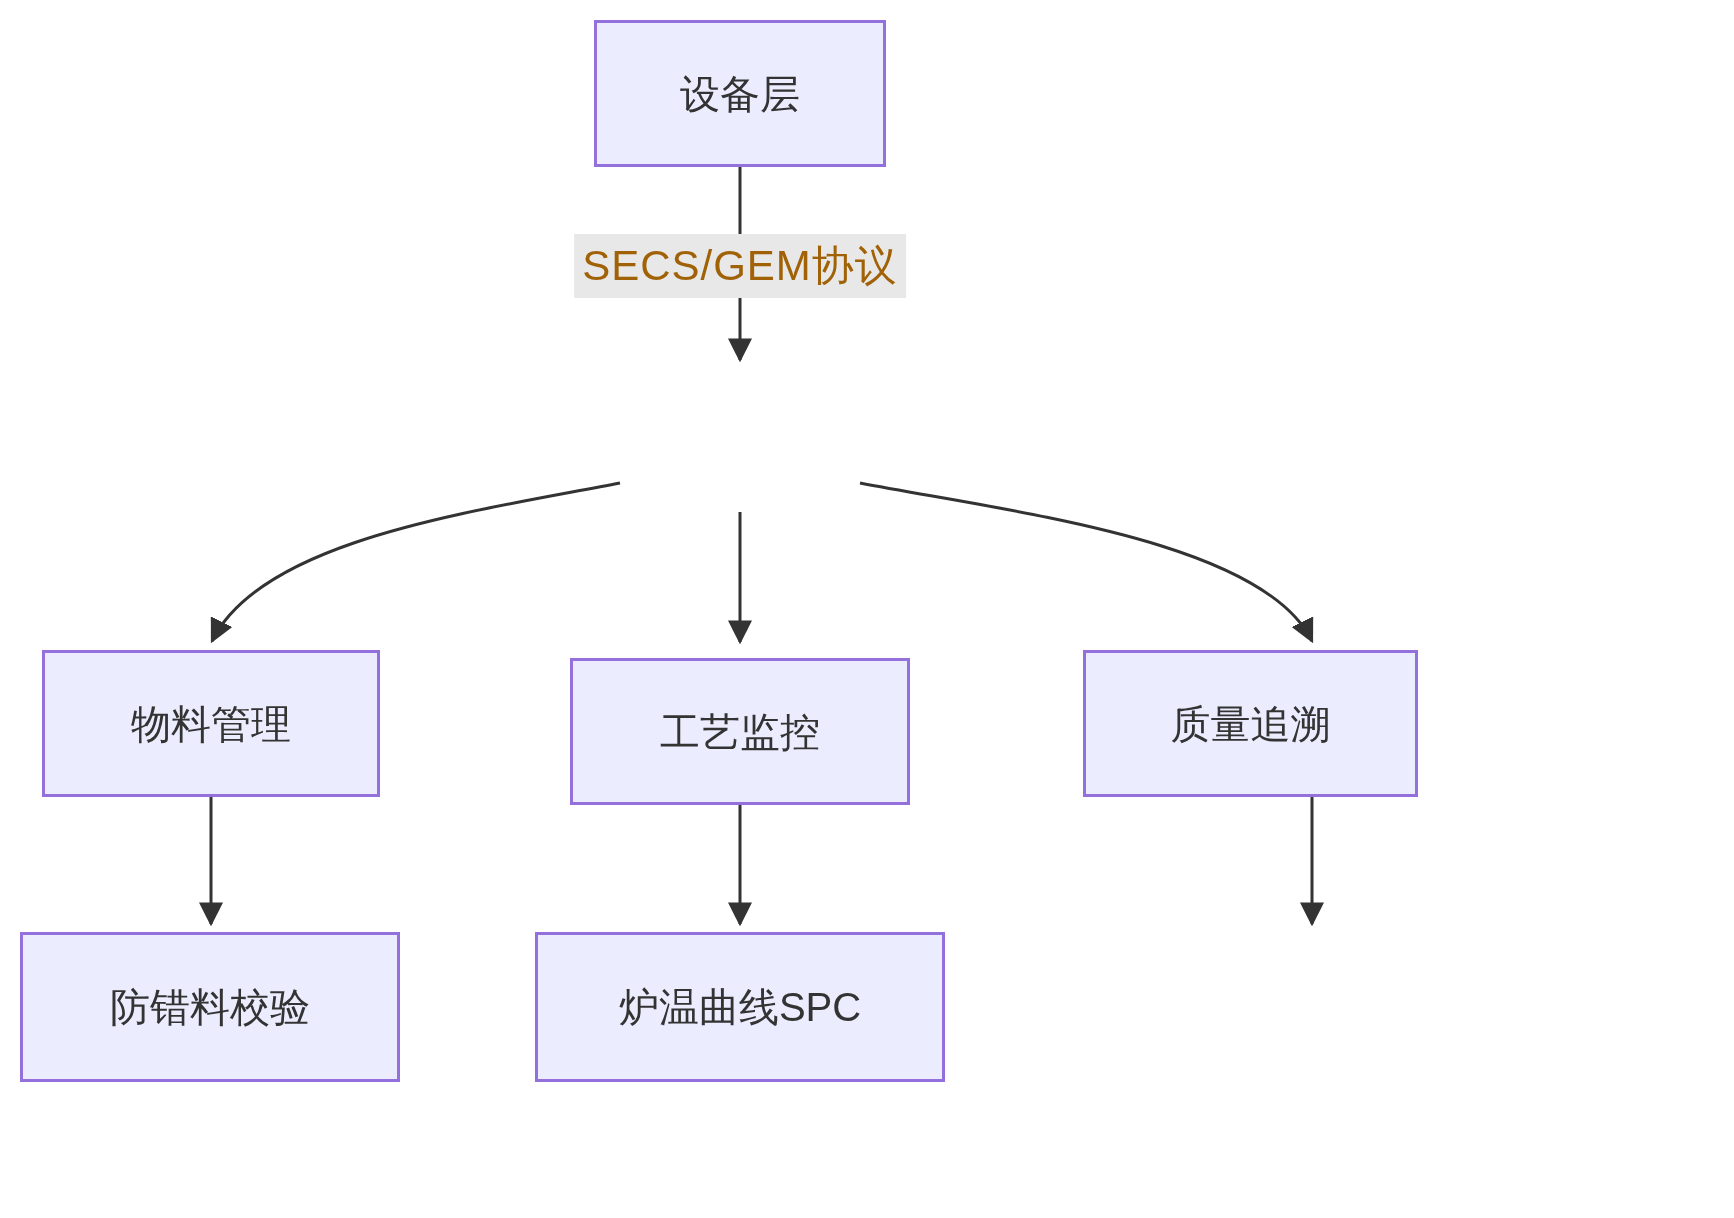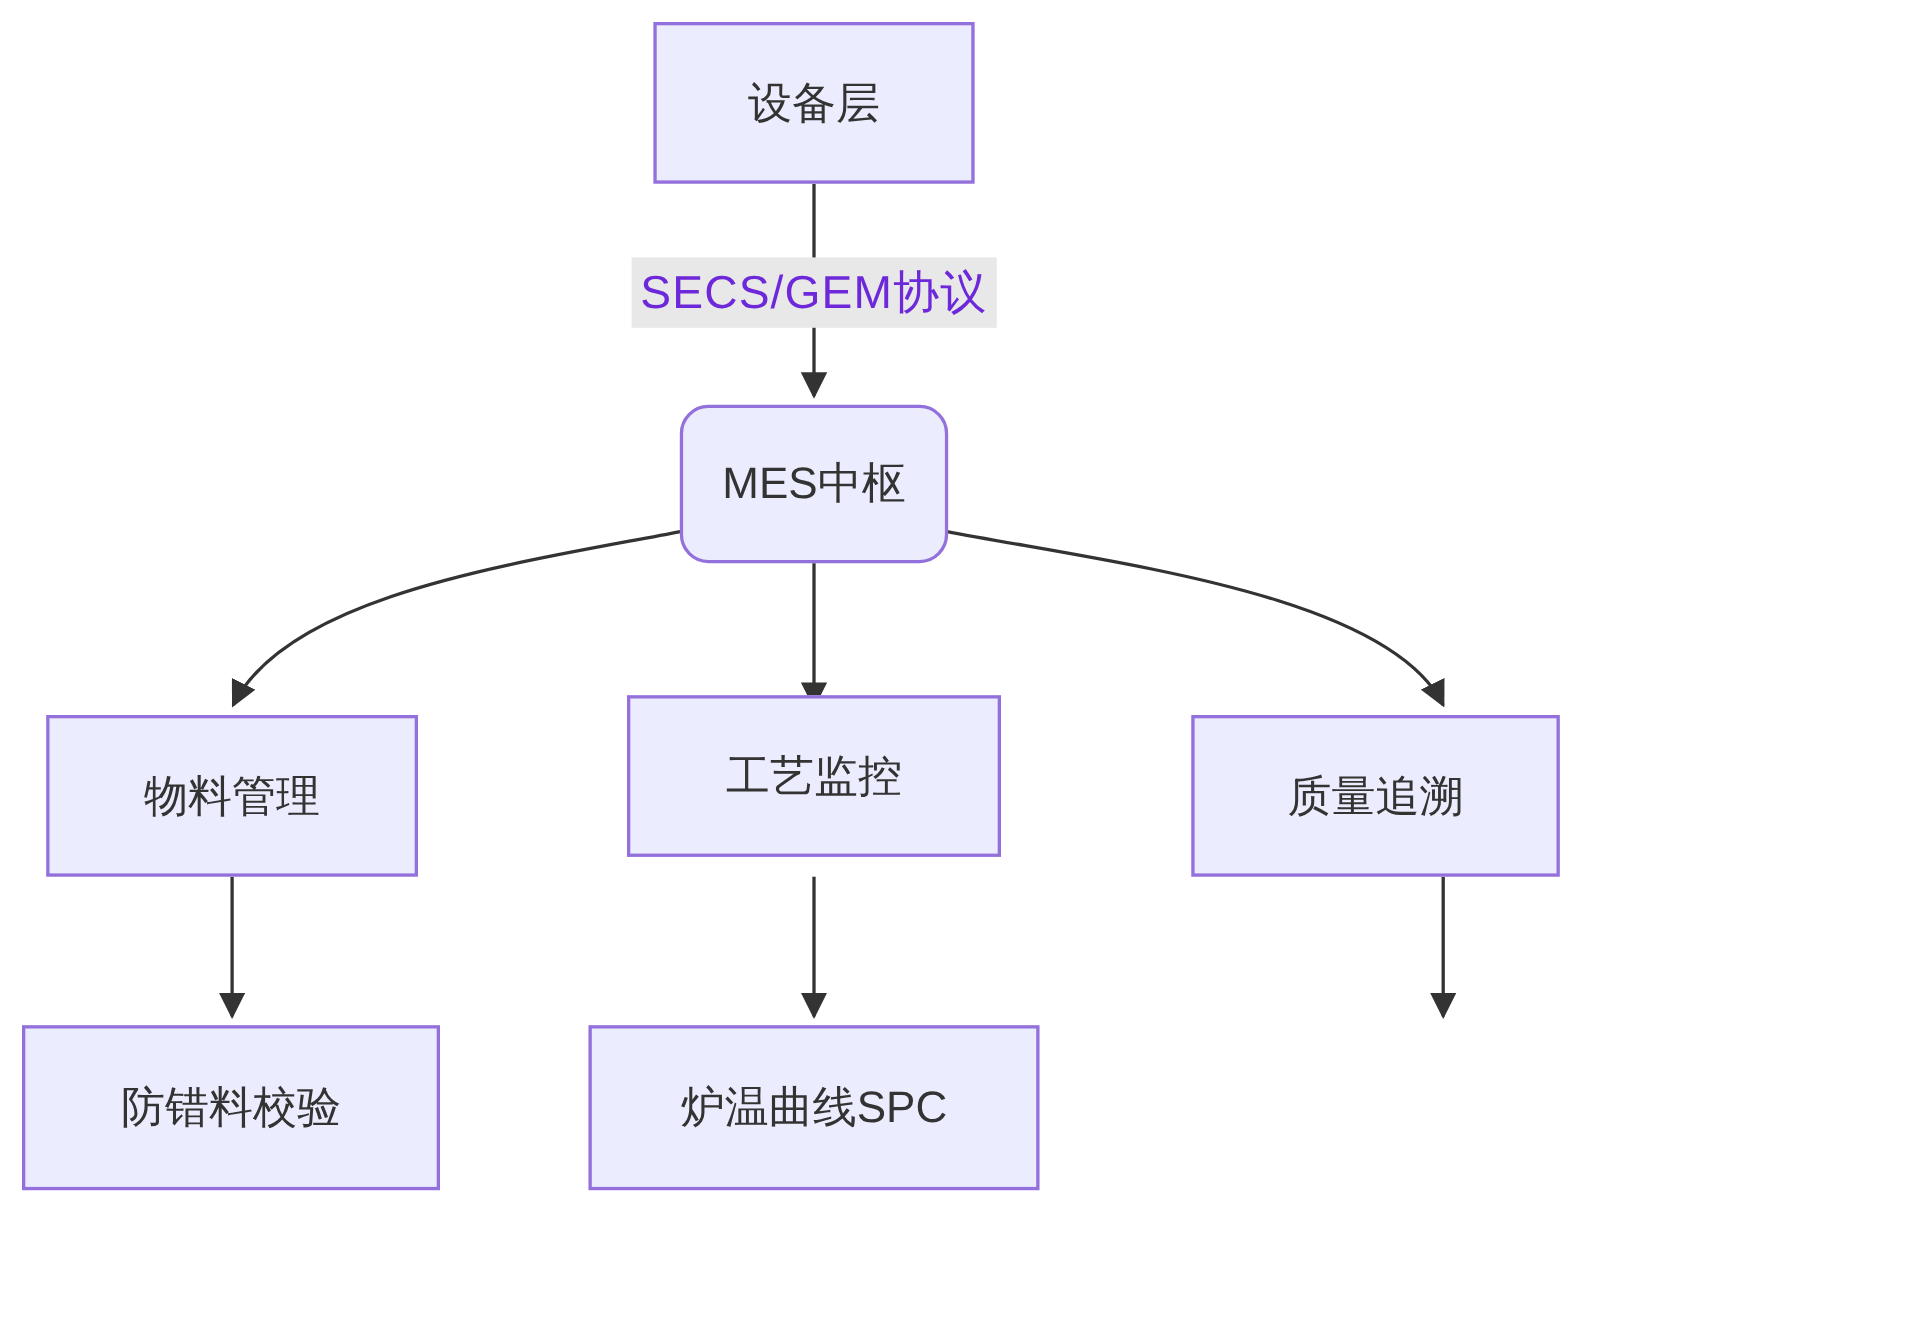--- a/index.html
+++ b/index.html
@@ -32,33 +32,33 @@
     color: #333333;
     font-size: 40px;
     line-height: 1.2;
     white-space: nowrap;
   }
   .node.rounded { border-radius: 26px; }
 
   #node-equipment  { left: 594px;  top: 20px;  width: 292px; height: 147px; }
   #node-mes        { left: 618px;  top: 368px; width: 244px; height: 144px; }
   #node-material   { left: 42px;   top: 650px; width: 338px; height: 147px; }
-  #node-process    { left: 570px;  top: 632px; width: 340px; height: 147px; }
+  #node-process    { left: 570px;  top: 658px; width: 340px; height: 147px; }
   #node-quality    { left: 1083px; top: 650px; width: 335px; height: 147px; }
   #node-errorproof { left: 20px;   top: 932px; width: 380px; height: 150px; }
   #node-furnace    { left: 535px;  top: 932px; width: 410px; height: 150px; }
   #node-defect     { left: 1080px; top: 932px; width: 465px; height: 150px; }
 
   .edge-label {
     position: absolute;
     left: 740px;
     top: 266px;
     transform: translate(-50%, -50%);
     background: #e8e8e8;
-    color: #6d28d9;
+    color: #a16207;
     font-size: 42px;
     padding: 4px 8px;
     white-space: nowrap;
     letter-spacing: 1px;
   }
 </style>
 </head>
 <body>
 
 <div class="canvas">
@@ -82,23 +82,20 @@
 
     <path d="M 740 797 L 740 924" fill="none" stroke="#333333" stroke-width="3" marker-end="url(#arrowhead)"></path>
 
     <path d="M 1312 797 L 1312 924" fill="none" stroke="#333333" stroke-width="3" marker-end="url(#arrowhead)"></path>
   </svg>
 
   <div class="node" id="node-equipment">
     <span>设备层</span>
   </div>
 
-  <div class="node rounded" id="node-mes">
-    <span>MES中枢</span>
-  </div>
 
   <div class="node" id="node-material">
     <span>物料管理</span>
   </div>
 
   <div class="node" id="node-process">
     <span>工艺监控</span>
   </div>
 
   <div class="node" id="node-quality">

